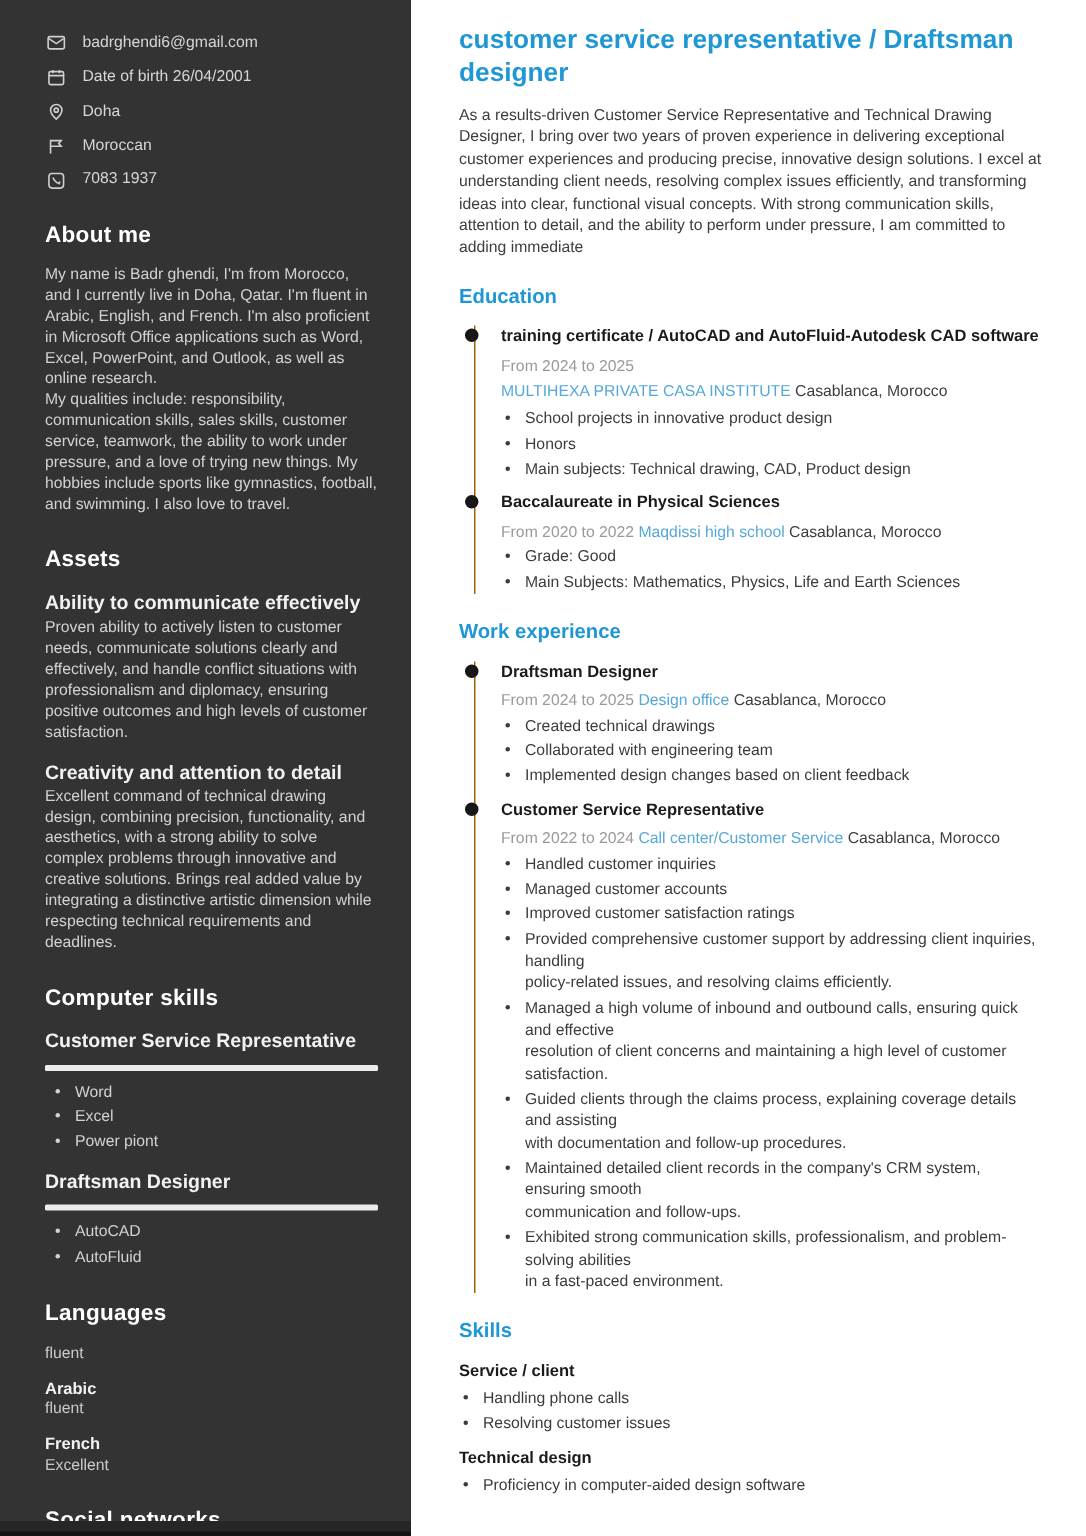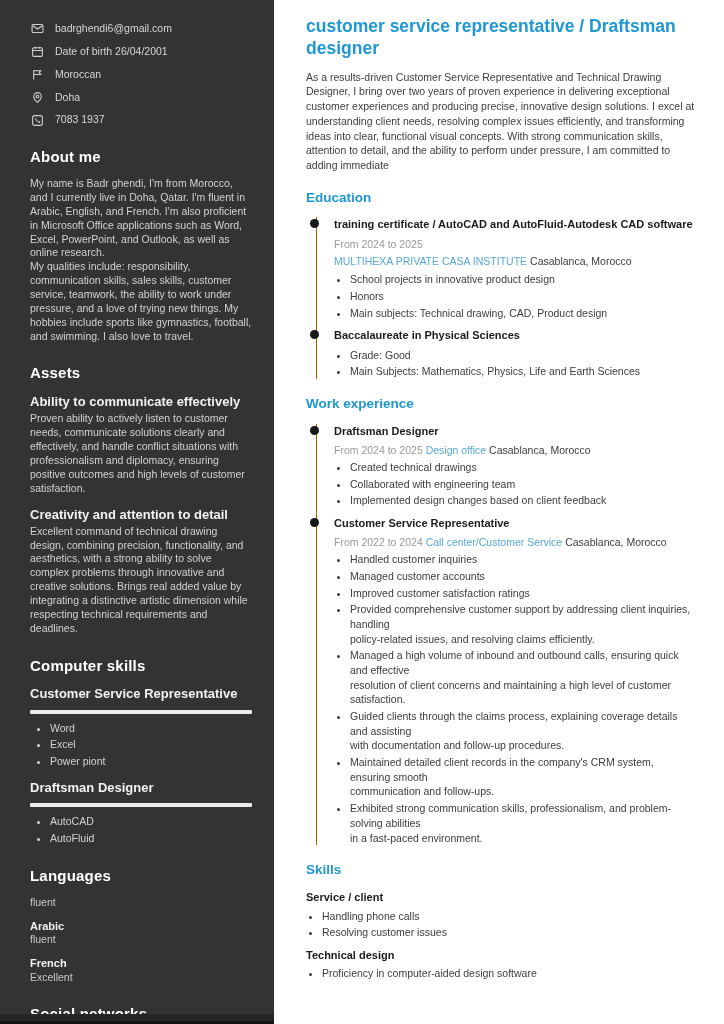--- a/index.html
+++ b/index.html
@@ -81,34 +81,34 @@
           <svg viewBox="0 0 24 24">
               <rect x="3" y="5" width="18" height="16" rx="2"></rect>
               <path d="M3 10h18M8 3v4M16 3v4"></path>
             </svg>
         </span>
         <span>Date of birth 26/04/2001</span>
       </li>
       <li>
         <span class="icn">
           <svg viewBox="0 0 24 24">
+              <path d="M12 21s-7-6.6-7-11a7 7 0 0 1 14 0c0 4.4-7 11-7 11z"></path>
+              <circle cx="12" cy="10" r="2.5"></circle>
+            </svg>
+        </span>
+        <span>Doha</span>
+      </li>
+      <li>
+        <span class="icn">
+          <svg viewBox="0 0 24 24">
               <path d="M5 21V4"></path>
               <path d="M5 5h13l-3 3.5L18 12H5"></path>
             </svg>
         </span>
         <span>Moroccan</span>
-      </li>
-      <li>
-        <span class="icn">
-          <svg viewBox="0 0 24 24">
-              <path d="M12 21s-7-6.6-7-11a7 7 0 0 1 14 0c0 4.4-7 11-7 11z"></path>
-              <circle cx="12" cy="10" r="2.5"></circle>
-            </svg>
-        </span>
-        <span>Doha</span>
       </li>
       <li>
         <span class="icn">
           <svg viewBox="0 0 24 24">
               <rect x="3" y="3" width="18" height="18" rx="4"></rect>
               <path d="M8 8c1 3 3.5 6 7.5 7.5l1-2.5"></path>
             </svg>
         </span>
         <span>7083 1937</span>
       </li>
@@ -181,20 +181,25 @@
         </div>
         <ul>
           <li>School projects in innovative product design</li>
           <li>Honors</li>
           <li>Main subjects: Technical drawing, CAD, Product design</li>
         </ul>
       </div>
       <div class="entry">
         <span class="dot"></span>
         <h3>Baccalaureate in Physical Sciences</h3>
+        <div class="meta">
+          <span>From 2020 to 2022</span>
+          <a class="inst" href="#">Maqdissi high school</a>
+          <span class="loc">Casablanca, Morocco</span>
+        </div>
         <ul class="gap-top">
           <li>Grade: Good</li>
           <li>Main Subjects: Mathematics, Physics, Life and Earth Sciences</li>
         </ul>
       </div>
     </div>
 
     <div class="section-h">Work experience</div>
     <div class="timeline">
       <div class="entry">

